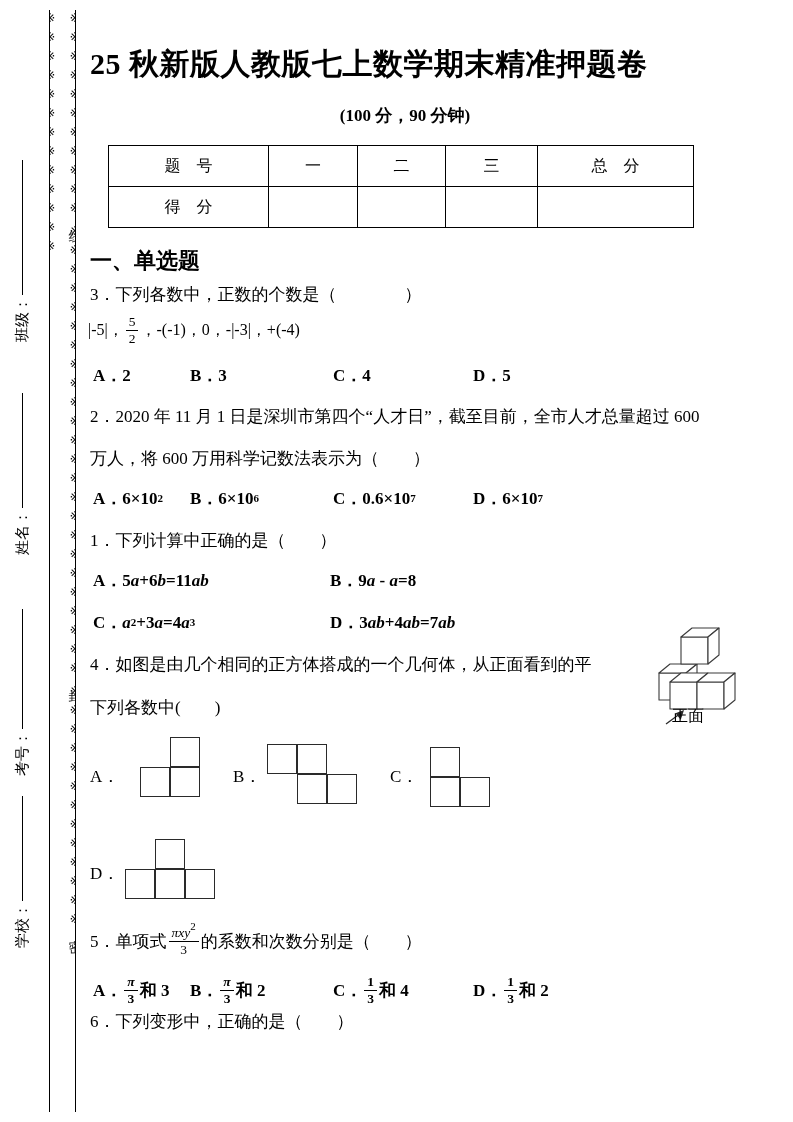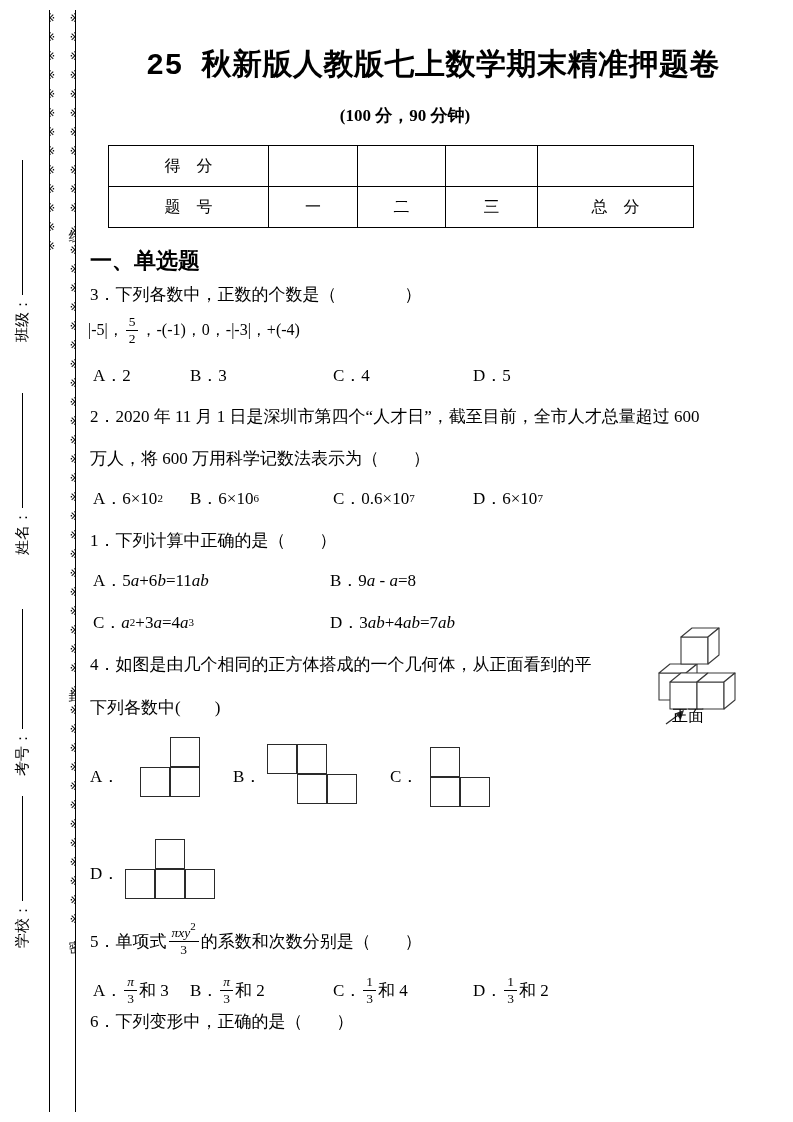--- a/index.html
+++ b/index.html
@@ -16,36 +16,36 @@
 
   
   .margin-label{position:absolute;left:-73px;width:190px;height:22px;
                 transform:rotate(-90deg);display:flex;align-items:center;
                 font-size:15px;white-space:nowrap;}
   .margin-label .blank{display:inline-block;height:1px;border-bottom:1.3px solid #000;margin-left:2px;}
   .ml-1{top:236px}.ml-2{top:449px}.ml-3{top:670px}.ml-4{top:842px}
   .ml-1 .blank{width:135px}.ml-2 .blank{width:115px}.ml-3 .blank{width:120px}.ml-4 .blank{width:105px}
 
   
-  .title{position:absolute;left:90px;top:44px;width:630px;text-align:right;
-         font-family:Liberation Mono, monospace;
+  .title{position:absolute;left:90px;top:44px;width:630px;text-align:left;
+         font-family:Liberation Serif, serif;
          font-weight:bold;font-size:30px;letter-spacing:0.5px;white-space:nowrap;}
   .subtitle{position:absolute;left:90px;top:104px;width:630px;text-align:center;
             font-weight:bold;font-size:17px;}
 
   
   .score-table{position:absolute;left:108px;top:145px;border-collapse:collapse;table-layout:fixed;}
   .score-table td{border:1.6px solid #000;height:40px;text-align:center;
                   font-size:16px;padding:0;}
 
   
   .sec{position:absolute;left:90px;font-weight:bold;font-size:22px;white-space:nowrap;}
   .tline{position:absolute;left:90px;font-size:17px;line-height:21px;white-space:nowrap;}
   .mrow{position:absolute;left:88px;display:flex;align-items:center;font-size:16px;white-space:pre;}
-  .orow{position:absolute;left:93px;display:flex;align-items:center;font-size:17px;white-space:pre;}
+  .orow{position:absolute;left:93px;display:flex;align-items:center;font-size:17px;white-space:pre;font-weight:bold;}
   .orow > span.opt:nth-child(1){width:97px}
   .orow > span.opt:nth-child(2){width:143px}
   .orow > span.opt:nth-child(3){width:140px}
   .orow3 > span.opt:nth-child(1){width:237px}
   .opt{display:inline-flex;align-items:center;white-space:pre;}
 
   i{font-style:italic;}
   sup{font-size:11px;position:relative;top:-1px;vertical-align:super;line-height:0;}
   .frac{display:inline-flex;flex-direction:column;align-items:center;
         font-size:13.5px;line-height:1.15;margin:0 2px;vertical-align:middle;}
@@ -92,32 +92,32 @@
   <table class="score-table">
     <colgroup>
       <col style="width:160px">
         <col style="width:89px">
         <col style="width:88px">
         <col style="width:92px">
         <col style="width:156px">
     </colgroup>
     <tbody>
         <tr>
-      <td>得　分</td>
-      <td></td>
-      <td></td>
-      <td></td>
-      <td></td>
-    </tr>
-    <tr>
       <td>题　号</td>
       <td>一</td>
       <td>二</td>
       <td>三</td>
       <td>总　分</td>
+    </tr>
+    <tr>
+      <td>得　分</td>
+      <td></td>
+      <td></td>
+      <td></td>
+      <td></td>
     </tr>
   </tbody>
     </table>
 
   <div class="sec" style="top:246px">一、单选题</div>
 
   <div class="tline" style="top:284px">3．下列各数中，正数的个数是（　　　　）</div>
   <div class="mrow" style="top:309px;height:42px">|-5|，<span class="frac"><span class="num">5</span><span class="den">2</span></span>，-(-1)，0，-|-3|，+(-4)</div>
   <div class="orow" style="top:364px">
     <span class="opt">A．2</span>

